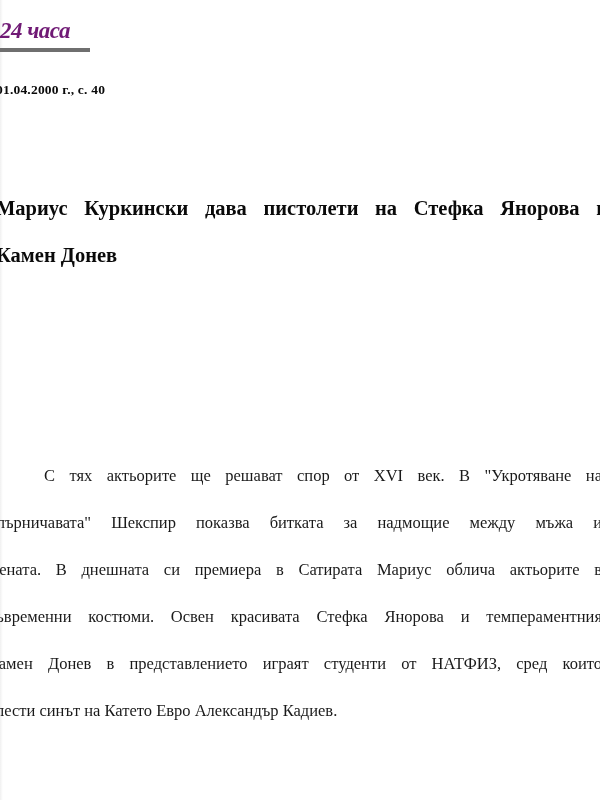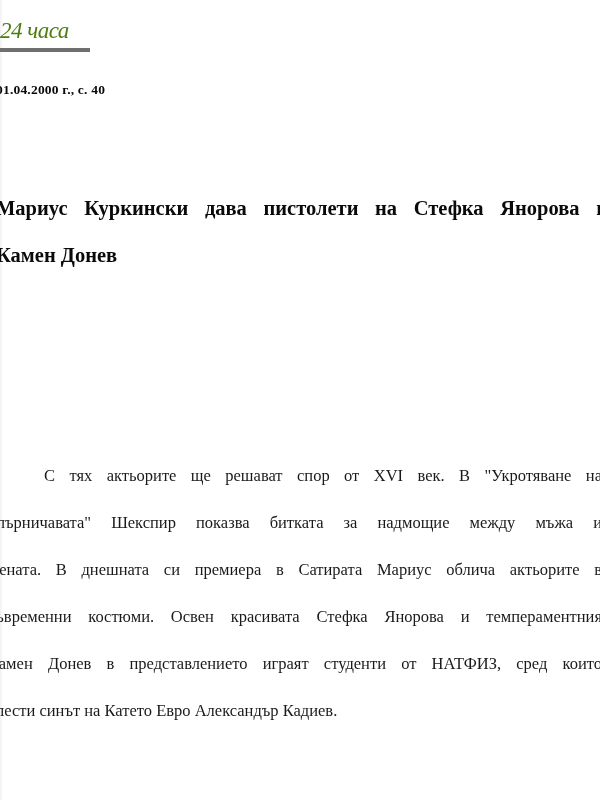--- a/index.html
+++ b/index.html
@@ -34,25 +34,25 @@
     height: 40px;
   }
   .logo-box {
     position: relative;
     width: 78px;
     height: 26px;
   }
   .logo-text {
     font-family: "Liberation Serif", serif;
     font-style: italic;
-    font-weight: normal;
+    font-weight: bold;
     font-size: 23px;
     letter-spacing: -0.5px;
     line-height: 26px;
-    color: #4d7c0f;
+    color: #701a75;
     white-space: nowrap;
   }
   .logo-rule {
     position: absolute;
     left: 0px;
     top: 30px;
     width: 90px;
     height: 4px;
     background: #6f6f6f;
   }

